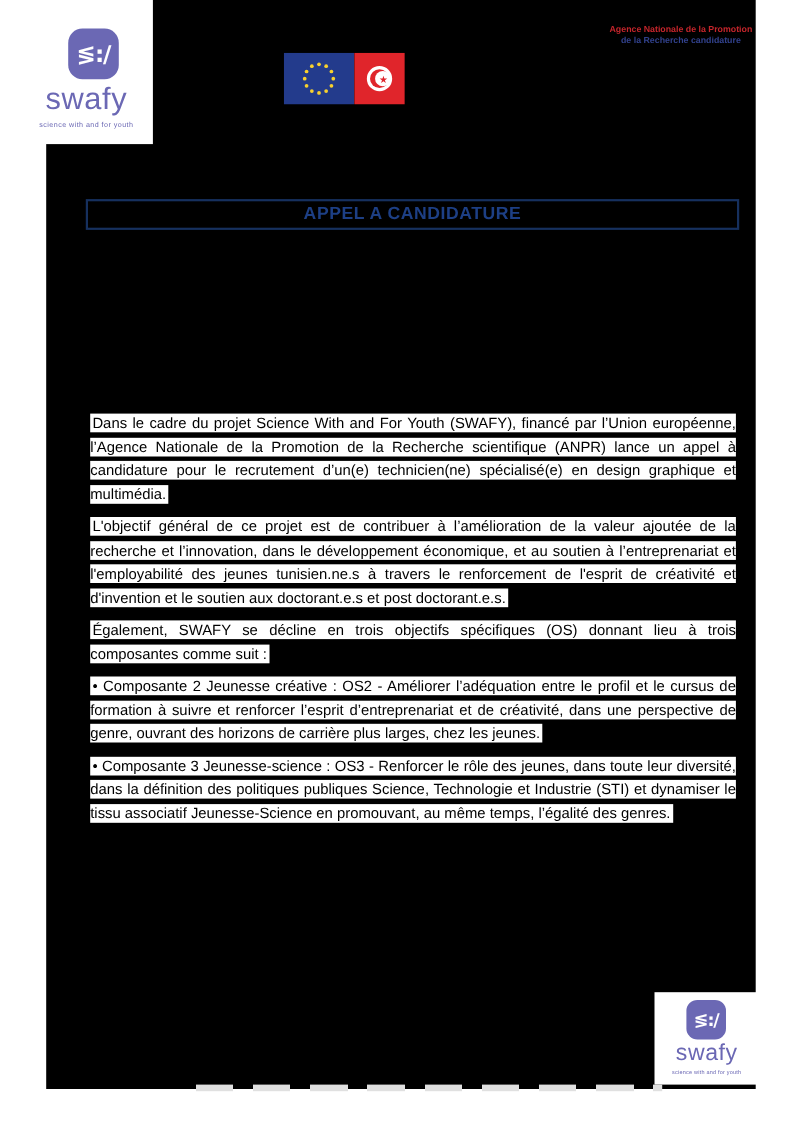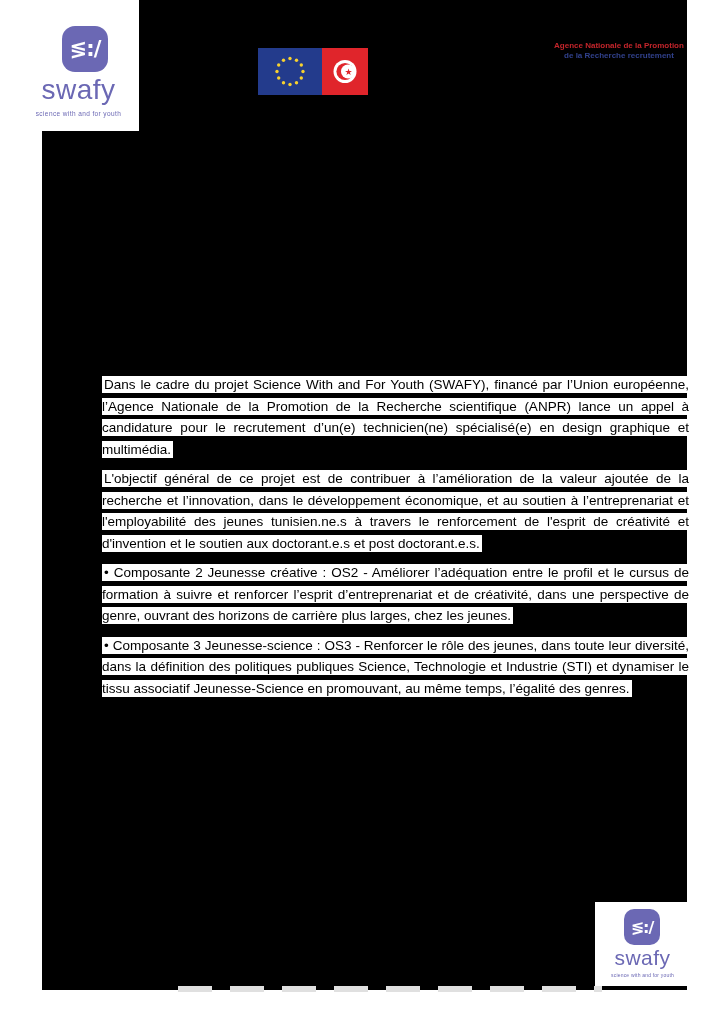--- a/index.html
+++ b/index.html
@@ -25,32 +25,32 @@
   .swafy-card-top .swafy-tagline{position:absolute;left:0;top:110px;width:139px;text-align:center;font-size:6.5px;letter-spacing:0.4px;padding-left:18px;box-sizing:border-box;}
 
   
   .flags{position:absolute;left:258px;top:48px;font-size:0;white-space:nowrap;}
   .flags svg{display:inline-block;vertical-align:top;}
 
   
   .anpr{position:absolute;left:548px;top:22px;width:142px;text-align:center;}
   .anpr-acronym{font-size:44px;font-weight:bold;letter-spacing:-4px;line-height:1.0;color:#1c2c6e;}
   .anpr-acronym .accent{color:#d42b33;}
-  .anpr-sub1{font-size:8px;font-weight:bold;color:#c4252b;margin-top:19px;}
+  .anpr-sub1{font-size:8px;font-weight:bold;color:#c4252b;margin-top:0;}
   .anpr-sub2{font-size:8px;font-weight:bold;color:#31418c;margin-top:1px;}
 
   
   .title-box{
     position:absolute;left:78px;top:181px;width:590px;height:24px;
     border:2px solid #16305e;display:flex;align-items:center;justify-content:center;
   }
   .title-text{color:#1d3f85;font-weight:bold;font-size:16px;letter-spacing:0.5px;}
 
   
-  .body-text{position:absolute;left:82px;top:374px;width:587px;margin-left:20px;}
+  .body-text{position:absolute;left:82px;top:374px;width:587px;}
   .para{
     margin:0 0 8px 0;text-align:justify;font-size:13.5px;line-height:21.5px;color:#000;
   }
   .para .hl{background:#ffffff;color:#000;padding:1px 2px;}
 
   
   .swafy-card-bottom{position:absolute;left:595px;top:902px;width:95px;height:84px;background:#fff;}
   .swafy-card-bottom .swafy-icon{left:29px;top:7px;width:36px;height:36px;font-size:16px;border-radius:10px;letter-spacing:-1px;}
   .swafy-card-bottom .swafy-brand{position:absolute;left:0;top:44px;width:95px;text-align:center;font-size:21px;}
   .swafy-card-bottom .swafy-tagline{position:absolute;left:0;top:70px;width:95px;text-align:center;font-size:5px;letter-spacing:0.2px;}
@@ -97,27 +97,31 @@
       <rect x="0" y="0" width="46" height="47" fill="#e0252b"></rect>
       <circle cx="23" cy="23.5" r="11.5" fill="#ffffff"></circle>
       <circle cx="23" cy="23.5" r="8.6" fill="#e0252b"></circle>
       <circle cx="26" cy="23.5" r="7" fill="#ffffff"></circle>
       <text x="26.5" y="27" text-anchor="middle" font-size="9" fill="#e0252b" font-family="DejaVu Sans, sans-serif">★</text>
     </svg>
   </div>
 
   <div class="anpr">
     <div class="anpr-sub1">Agence Nationale de la Promotion</div>
-    <div class="anpr-sub2">de la Recherche recrutement</div>
+    <div class="anpr-sub2">de la Recherche candidature</div>
   </div>
 
+  <div class="title-box">
+    <span class="title-text">APPEL A CANDIDATURE</span>
+  </div>
 
   <div class="body-text">
     <p class="para"><span class="hl">Dans le cadre du projet Science With and For Youth (SWAFY), financé par l’Union européenne, l’Agence Nationale de la Promotion de la Recherche scientifique (ANPR) lance un appel à candidature pour le recrutement d’un(e) technicien(ne) spécialisé(e) en design graphique et multimédia.</span></p>
     <p class="para"><span class="hl">L'objectif général de ce projet est de contribuer à l’amélioration de la valeur ajoutée de la recherche et l’innovation, dans le développement économique, et au soutien à l’entreprenariat et l'employabilité des jeunes tunisien.ne.s à travers le renforcement de l'esprit de créativité et d'invention et le soutien aux doctorant.e.s et post doctorant.e.s.</span></p>
+    <p class="para"><span class="hl">Également, SWAFY se décline en trois objectifs spécifiques (OS) donnant lieu à trois composantes comme suit :</span></p>
     <p class="para"><span class="hl">• Composante 2 Jeunesse créative : OS2 - Améliorer l’adéquation entre le profil et le cursus de formation à suivre et renforcer l’esprit d’entreprenariat et de créativité, dans une perspective de genre, ouvrant des horizons de carrière plus larges, chez les jeunes.</span></p>
     <p class="para"><span class="hl">• Composante 3 Jeunesse-science : OS3 - Renforcer le rôle des jeunes, dans toute leur diversité, dans la définition des politiques publiques Science, Technologie et Industrie (STI) et dynamiser le tissu associatif Jeunesse-Science en promouvant, au même temps, l’égalité des genres.</span></p>
   </div>
 
   <div class="swafy-card-bottom">
     <div class="swafy-icon">
       <span>≶:/</span>
     </div>
     <div class="swafy-brand">swafy</div>
     <div class="swafy-tagline">science with and for youth</div>

